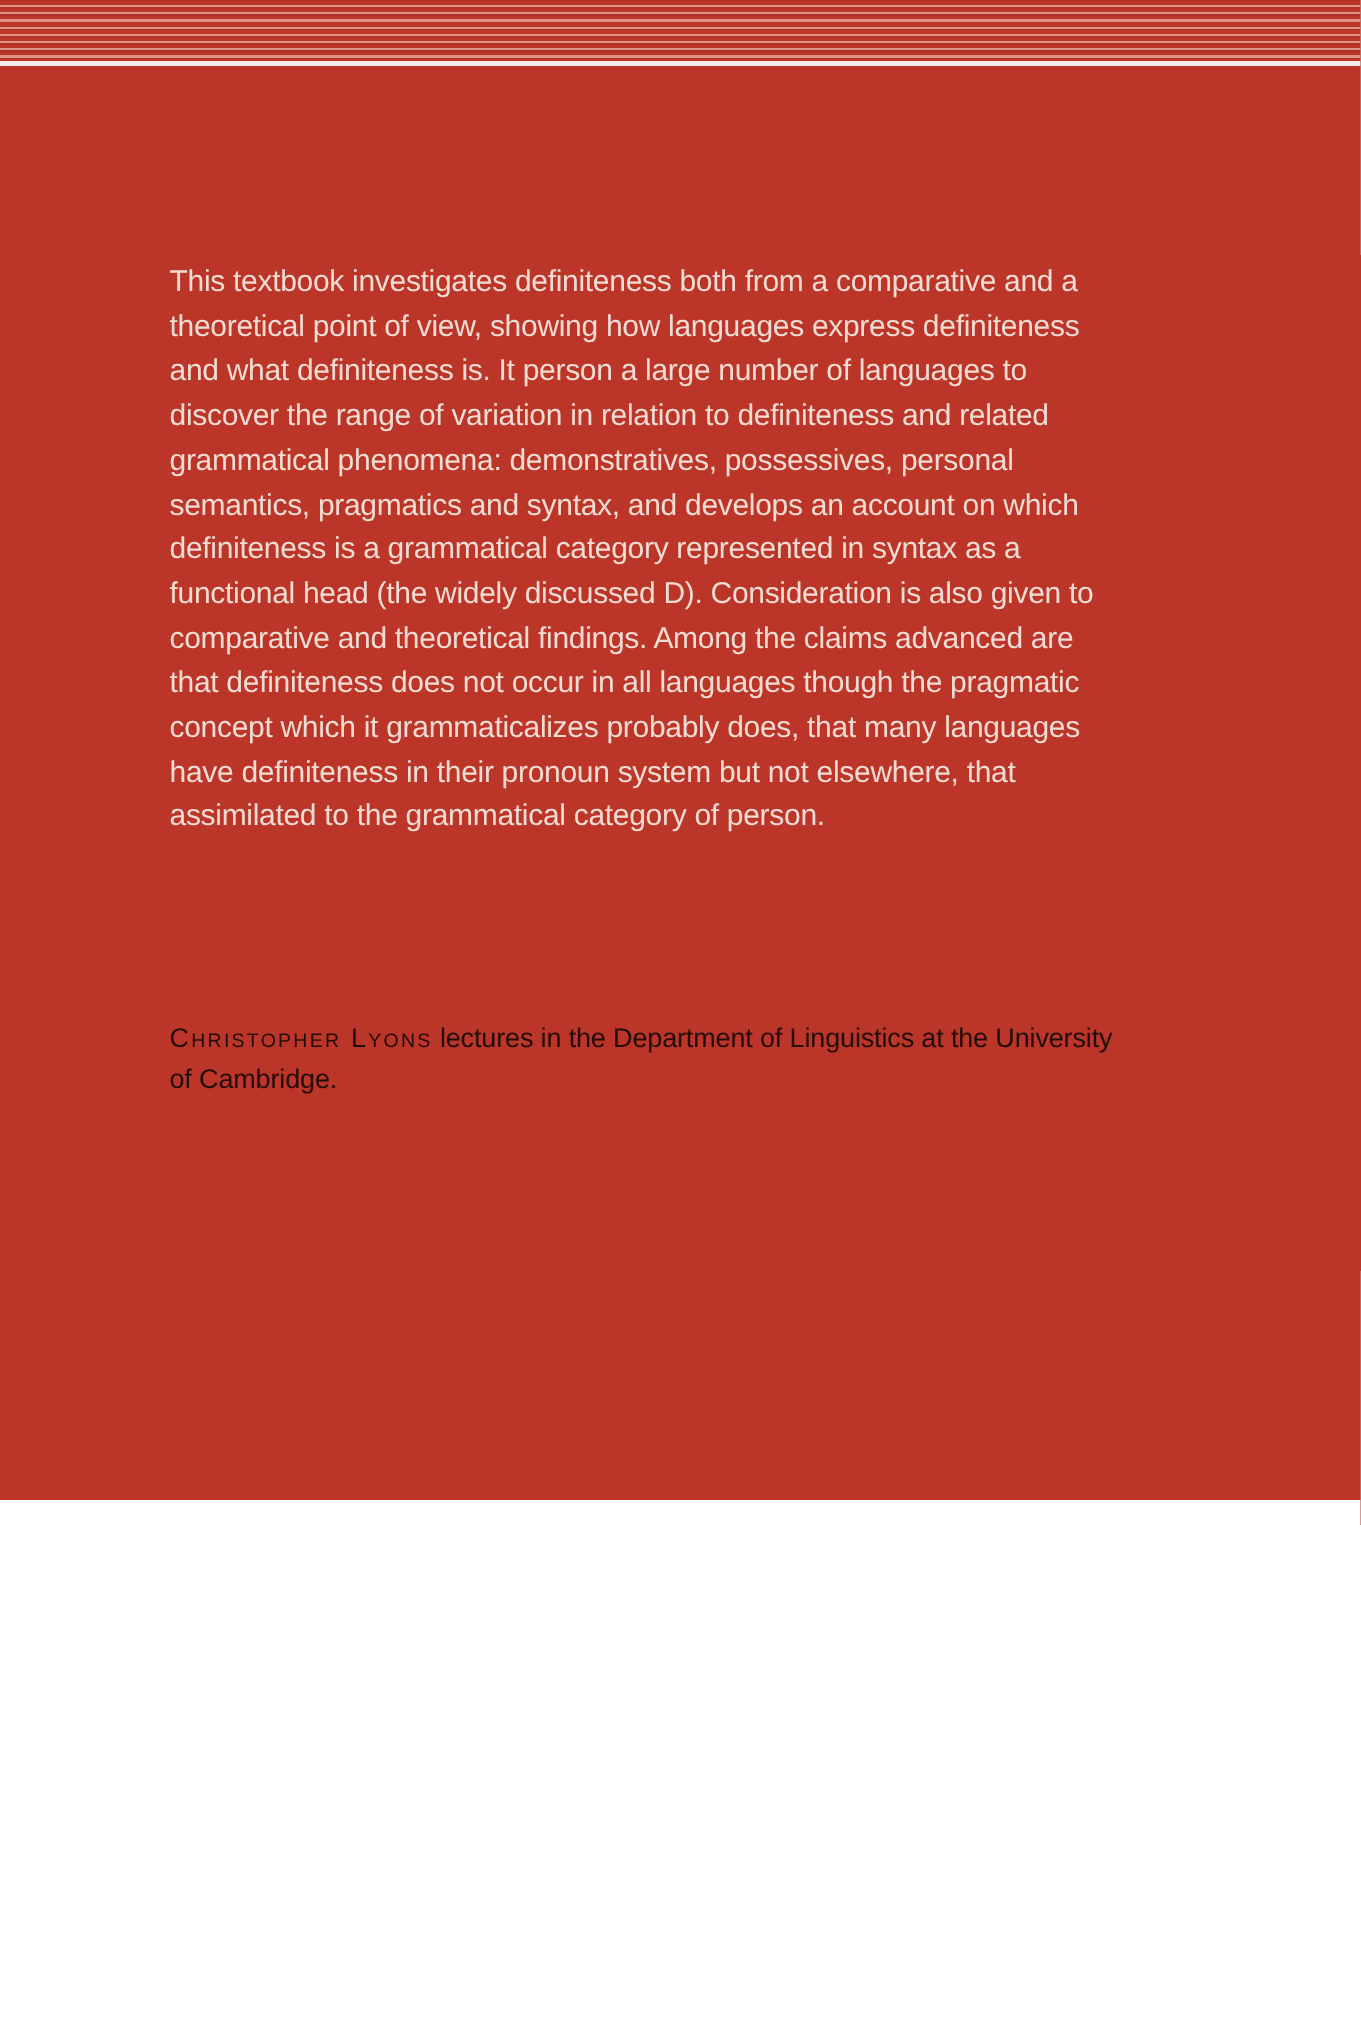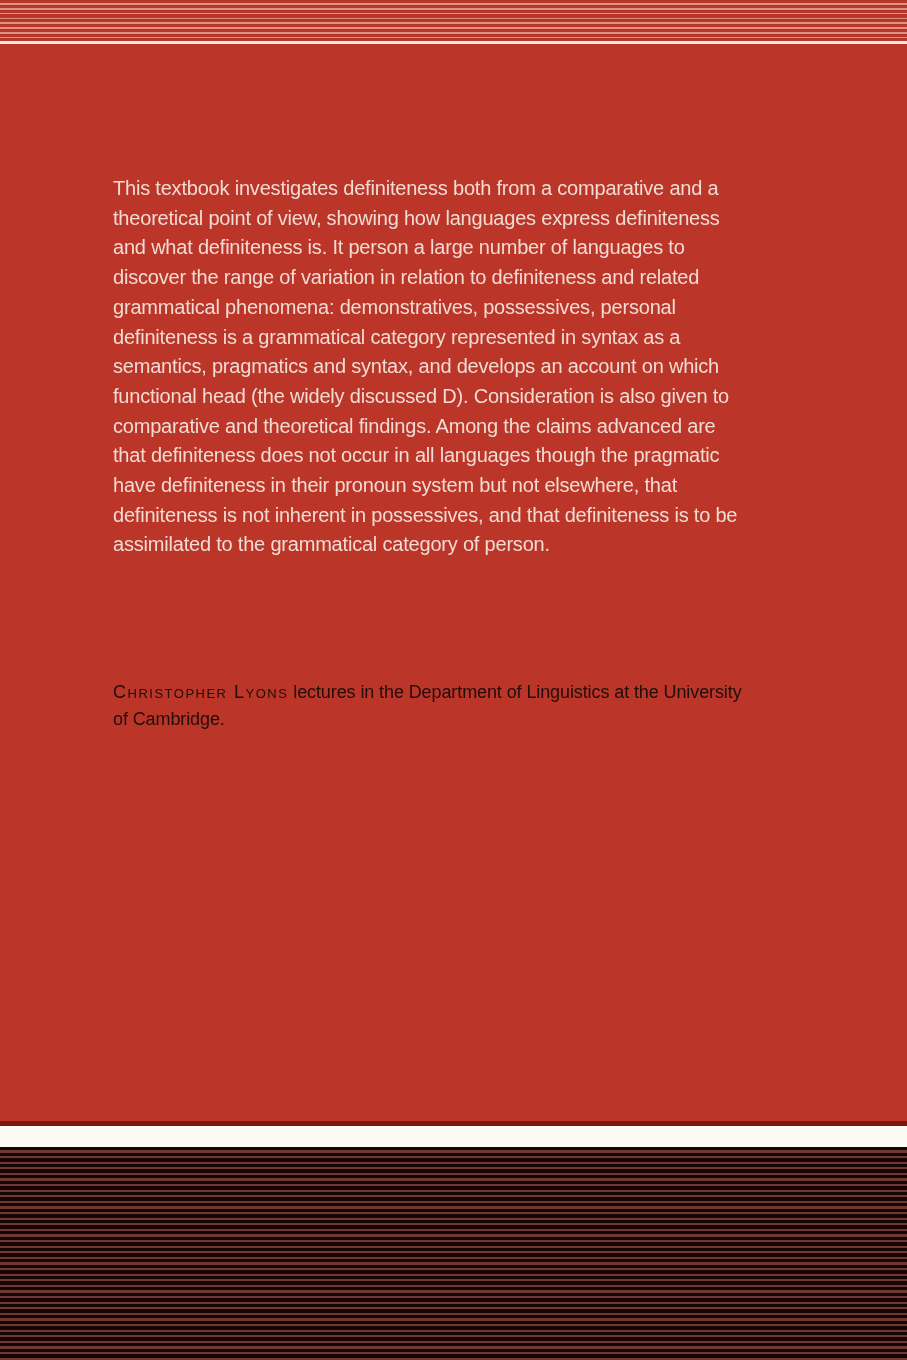--- a/index.html
+++ b/index.html
@@ -15,21 +15,21 @@
     --panel-white: #fdfdfa;
     --ink-black: #161412;
   }
   * { margin: 0; padding: 0; box-sizing: border-box; }
   html, body { width: 907px; height: 1360px; }
   body { font-family: "Liberation Sans", sans-serif; }
 
   .page {
     position: relative;
     width: 907px;
-    height: 1360px;
+    height: 1000px;
     background: var(--background-red, #bb3529);
     overflow: hidden;
   }
 
   
   .top-stripes {
     position: absolute;
     left: 0; top: 0;
     width: 907px; height: 46px;
     background:
@@ -97,27 +97,27 @@
 <div class="page">
 
   <div class="top-stripes"></div>
 
   <div class="synopsis">
     <div class="line">This textbook investigates definiteness both from a comparative and a</div>
     <div class="line">theoretical point of view, showing how languages express definiteness</div>
     <div class="line">and what definiteness is. It person a large number of languages to</div>
     <div class="line">discover the range of variation in relation to definiteness and related</div>
     <div class="line">grammatical phenomena: demonstratives, possessives, personal</div>
+    <div class="line">semantics, pragmatics and syntax, and develops an account on which</div>
     <div class="line">definiteness is a grammatical category represented in syntax as a</div>
-    <div class="line">semantics, pragmatics and syntax, and develops an account on which</div>
     <div class="line">functional head (the widely discussed D). Consideration is also given to</div>
     <div class="line">comparative and theoretical findings. Among the claims advanced are</div>
     <div class="line">that definiteness does not occur in all languages though the pragmatic</div>
+    <div class="line">concept which it grammaticalizes probably does, that many languages</div>
     <div class="line">have definiteness in their pronoun system but not elsewhere, that</div>
-    <div class="line">definiteness is not inherent in possessives, and that definiteness is to be</div>
     <div class="line">assimilated to the grammatical category of person.</div>
   </div>
 
   <div class="author-note">
     <span class="name">Christopher Lyons</span><span> lectures in the Department of Linguistics at the University</span><br>
     <span>of Cambridge.</span>
   </div>
 
   <div class="divider-line"></div>
   <div class="white-strip"></div>

